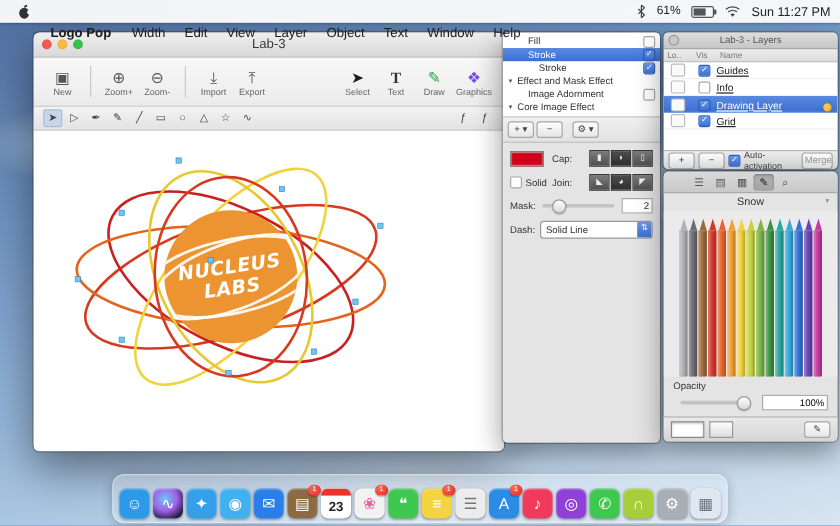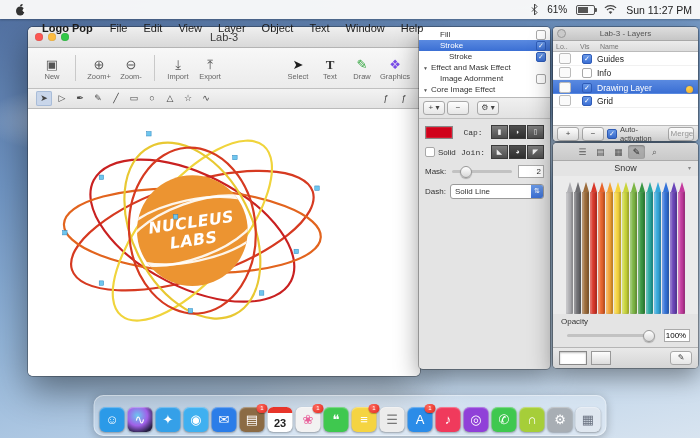--- a/index.html
+++ b/index.html
@@ -78,21 +78,21 @@
   .cb.on{background:linear-gradient(#6a9ae8,#3b6fd4);border-color:#2f5cb8;}
   .rowcb{margin-left:auto;margin-right:4px;}
   .ibtns{display:flex;align-items:center;padding:3px 4px;gap:2px;background:linear-gradient(#f0f0f0,#e2e2e2);
     border-bottom:1px solid #c0c0c0;flex:none;}
   .sbtn{height:12px;min-width:16px;border:1px solid #a8a8a8;border-radius:3px;
     background:linear-gradient(#fdfdfd,#e6e6e6);font-size:8px;color:#444;text-align:center;line-height:11px;padding:0 2px;}
   .ibtns .gear{margin-left:6px;}
   .ictl{padding:6px 6px 0;font-size:8px;color:#333;flex:none;}
   .crow{display:flex;align-items:center;margin-bottom:6px;}
   .swatch{width:26px;height:11px;border:1px solid #888;box-shadow:inset 0 0 1px #fff;flex:none;}
-  .clab{width:26px;text-align:center;margin-right:4px;flex:none;font-family:Liberation Mono, monospace;}
+  .clab{width:26px;text-align:left;margin-right:4px;flex:none;}
   .darkbtn{width:15px;height:12px;background:linear-gradient(#7d7d7d,#4e4e4e);border:1px solid #3a3a3a;
     color:#eee;font-size:7px;line-height:11px;text-align:center;margin-left:1px;}
   .darkbtn.sel{background:linear-gradient(#4e4e4e,#2e2e2e);}
   .slider{position:relative;height:3px;background:#c2c2c2;border-radius:2px;flex:1;margin:0 6px;}
   .knob{position:absolute;top:-4px;width:10px;height:10px;border-radius:50%;
     background:linear-gradient(#fff,#d8d8d8);border:1px solid #999;box-shadow:0 1px 1px rgba(0,0,0,.25);}
   .vbox{width:22px;height:11px;border:1px solid #aaa;background:#fff;font-size:8px;text-align:right;
     line-height:11px;padding-right:2px;flex:none;}
   .dd{flex:1;height:13px;border:1px solid #9a9a9a;border-radius:3px;background:#fff;display:flex;
     align-items:center;font-size:8px;padding-left:4px;position:relative;margin-left:4px;overflow:hidden;}
@@ -104,21 +104,21 @@
   .lhead{height:10px;background:linear-gradient(#ececec,#dddddd);border-bottom:1px solid #bbb;
     display:flex;font-size:7px;color:#777;align-items:center;flex:none;}
   .lc1{width:24px;padding-left:3px;} .lc2{width:20px;} .lc3{flex:1;}
   .lrows{flex:1;background:#fff;}
   .lrow{height:13px;display:flex;align-items:center;font-size:8.5px;color:#222;border-bottom:1px solid #f1f1f1;}
   .lrow.sel{background:linear-gradient(#5a8ae0,#3b6fd4);color:#fff;border-bottom-color:transparent;align-items:flex-end;}
   .lockc{width:24px;display:flex;justify-content:center;}
   .lockbtn{width:10px;height:9px;border:1px solid #bbb;border-radius:2px;background:#fafafa;
     font-size:6px;line-height:8px;text-align:center;color:#666;}
   .visc{width:20px;display:flex;justify-content:center;}
-  .lname{flex:1;}
+  .lname{flex:1;text-decoration:underline;}
   .adot{width:7px;height:7px;border-radius:50%;background:radial-gradient(circle at 35% 30%,#ffd24a,#f5a623);
     margin-right:5px;box-shadow:0 0 2px rgba(120,80,0,.6);}
   .lfoot{height:15px;display:flex;align-items:center;padding:0 4px;gap:3px;
     background:linear-gradient(#ececec,#d9d9d9);border-top:1px solid #bbb;font-size:7.5px;color:#444;flex:none;}
   .merge{margin-left:auto;color:#999;}
 
   
   .colorsp{left:553px;top:143px;width:145px;height:225px;display:flex;flex-direction:column;}
   .ctools{height:17px;background:linear-gradient(#d9d9d9,#c9c9c9);border-bottom:1px solid #aaa;
     display:flex;align-items:center;padding:0 3px;gap:1px;flex:none;}
@@ -168,21 +168,21 @@
   <div class="menubar">
     <span class="apple">
       <svg width="11" height="13" viewBox="0 0 11 13">
         <ellipse cx="5.2" cy="8" rx="4.2" ry="4.6" fill="#333"></ellipse>
         <circle cx="9.6" cy="7.2" r="2" fill="#fafafa"></circle>
         <ellipse cx="6.4" cy="2.2" rx="1.5" ry="0.9" fill="#333" transform="rotate(-35 6.4 2.2)"></ellipse>
       </svg>
     </span>
     <div class="mitems">
         <div class="mi app">Logo Pop</div>
-        <div class="mi">File</div>
+        <div class="mi">Width</div>
         <div class="mi">Edit</div>
         <div class="mi">View</div>
         <div class="mi">Layer</div>
         <div class="mi">Object</div>
         <div class="mi">Text</div>
         <div class="mi">Window</div>
         <div class="mi">Help</div>
       </div>
     <div class="status">
       <svg width="7" height="11" viewBox="0 0 7 11">
@@ -503,21 +503,21 @@
         <div class="pencil" style="color: rgb(196, 58, 158);">
           <div class="ptip" style="border-bottom-color: rgb(196, 58, 158);"></div>
           <div class="pbody" style="background: rgb(196, 58, 158);"></div>
         </div>
       </div>
     <div class="oplabel">Opacity</div>
     <div class="oprow">
       <span class="slider">
           <span class="knob" style="right:-2px;"></span>
         </span>
-      <span class="vbox" style="text-align:center;">100%</span>
+      <span class="vbox" style="padding-left:29px;">100%</span>
     </div>
     <div class="cfoot">
       <span class="cwell"></span>
       <span class="cwell2"></span>
       <span class="sbtn cpick">✎</span>
     </div>
   </div>
 
   <div class="dock">
       <div class="ditem" style="background: rgb(43, 154, 232);">

